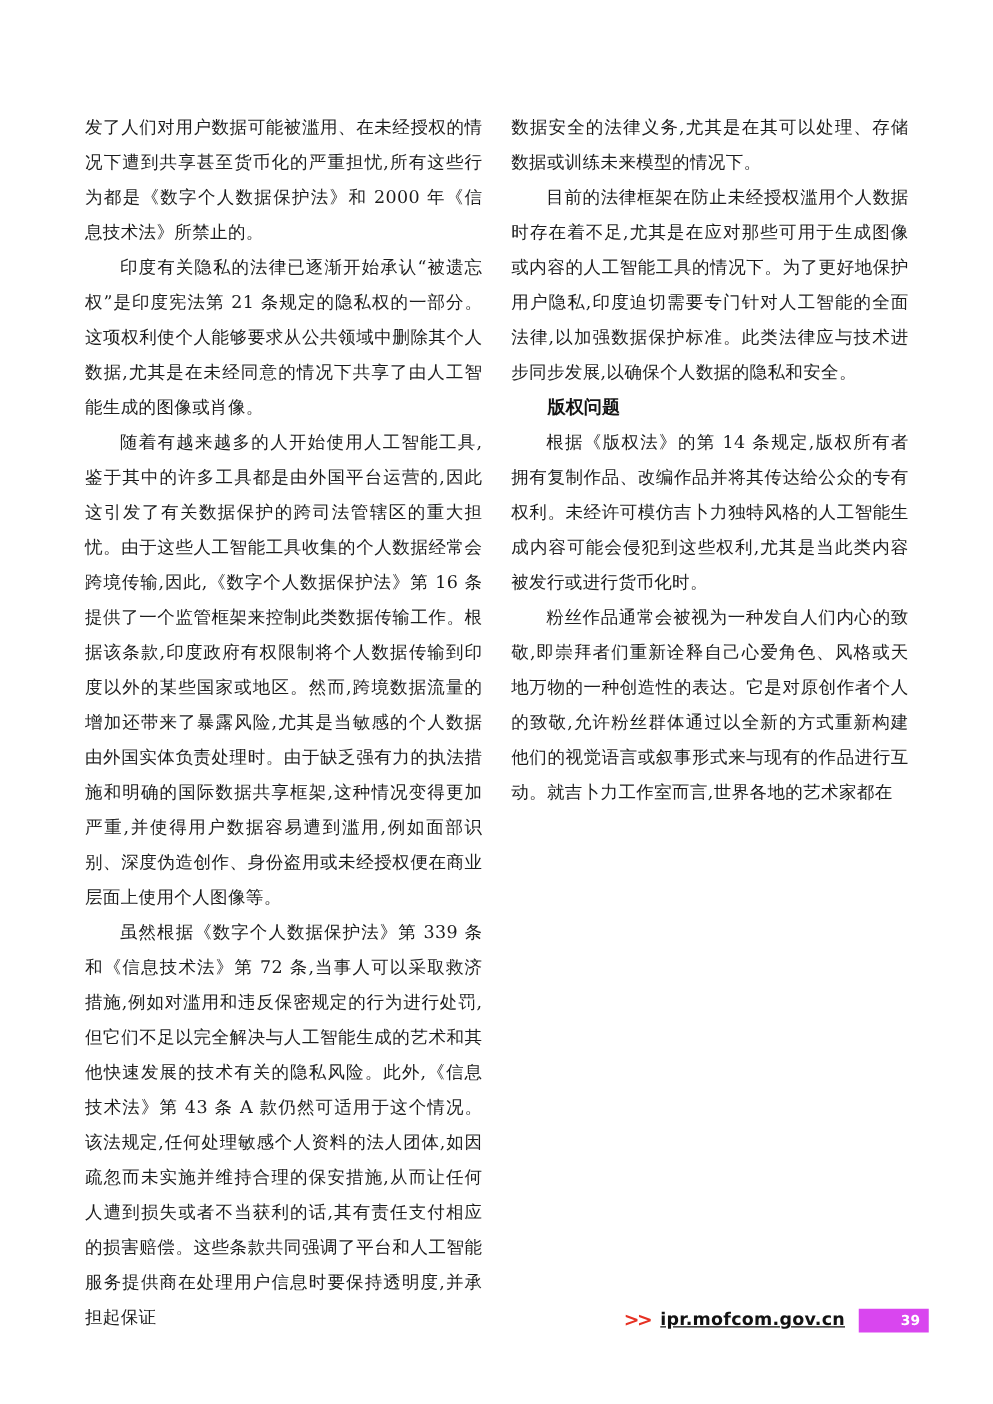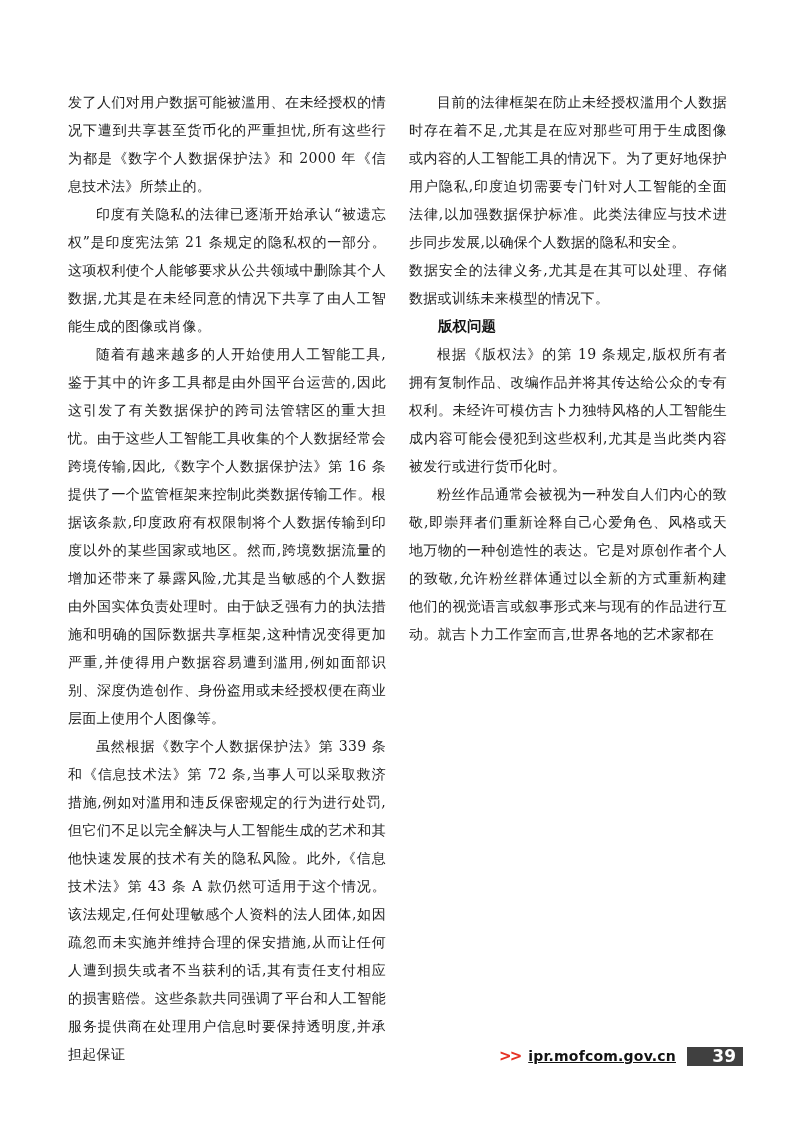--- a/index.html
+++ b/index.html
@@ -69,51 +69,51 @@
   .site {
     font-size: 14px;
     font-weight: bold;
     color: #121212;
     letter-spacing: 0.2px;
     text-decoration: underline;
   }
   .pagenum-box {
     width: 56px;
     height: 19px;
-    background: #404040;
+    background: #d946ef;
     color: #ffffff;
     display: flex;
     align-items: center;
     justify-content: flex-end;
     padding-right: 7px;
     box-sizing: border-box;
     margin-left: 11px;
-    font-size: 17px;
+    font-size: 11px;
     font-weight: bold;
   }
 </style>
 </head>
 <body>
 
 <div class="page">
 
   <div class="columns">
 
     <div class="column">
       <p class="para">发了人们对用户数据可能被滥用、在未经授权的情况下遭到共享甚至货币化的严重担忧,所有这些行为都是《数字个人数据保护法》和 2000 年《信息技术法》所禁止的。</p>
       <p class="para indent">印度有关隐私的法律已逐渐开始承认“被遗忘权”是印度宪法第 21 条规定的隐私权的一部分。这项权利使个人能够要求从公共领域中删除其个人数据,尤其是在未经同意的情况下共享了由人工智能生成的图像或肖像。</p>
       <p class="para indent">随着有越来越多的人开始使用人工智能工具,鉴于其中的许多工具都是由外国平台运营的,因此这引发了有关数据保护的跨司法管辖区的重大担忧。由于这些人工智能工具收集的个人数据经常会跨境传输,因此,《数字个人数据保护法》第 16 条提供了一个监管框架来控制此类数据传输工作。根据该条款,印度政府有权限制将个人数据传输到印度以外的某些国家或地区。然而,跨境数据流量的增加还带来了暴露风险,尤其是当敏感的个人数据由外国实体负责处理时。由于缺乏强有力的执法措施和明确的国际数据共享框架,这种情况变得更加严重,并使得用户数据容易遭到滥用,例如面部识别、深度伪造创作、身份盗用或未经授权便在商业层面上使用个人图像等。</p>
       <p class="para indent">虽然根据《数字个人数据保护法》第 339 条和《信息技术法》第 72 条,当事人可以采取救济措施,例如对滥用和违反保密规定的行为进行处罚,但它们不足以完全解决与人工智能生成的艺术和其他快速发展的技术有关的隐私风险。此外,《信息技术法》第 43 条 A 款仍然可适用于这个情况。该法规定,任何处理敏感个人资料的法人团体,如因疏忽而未实施并维持合理的保安措施,从而让任何人遭到损失或者不当获利的话,其有责任支付相应的损害赔偿。这些条款共同强调了平台和人工智能服务提供商在处理用户信息时要保持透明度,并承担起保证</p>
     </div>
 
     <div class="column">
+      <p class="para">数据安全的法律义务,尤其是在其可以处理、存储数据或训练未来模型的情况下。</p>
       <p class="para indent">目前的法律框架在防止未经授权滥用个人数据时存在着不足,尤其是在应对那些可用于生成图像或内容的人工智能工具的情况下。为了更好地保护用户隐私,印度迫切需要专门针对人工智能的全面法律,以加强数据保护标准。此类法律应与技术进步同步发展,以确保个人数据的隐私和安全。</p>
-      <p class="para">数据安全的法律义务,尤其是在其可以处理、存储数据或训练未来模型的情况下。</p>
       <h3 class="heading">版权问题</h3>
-      <p class="para indent">根据《版权法》的第 19 条规定,版权所有者拥有复制作品、改编作品并将其传达给公众的专有权利。未经许可模仿吉卜力独特风格的人工智能生成内容可能会侵犯到这些权利,尤其是当此类内容被发行或进行货币化时。</p>
+      <p class="para indent">根据《版权法》的第 14 条规定,版权所有者拥有复制作品、改编作品并将其传达给公众的专有权利。未经许可模仿吉卜力独特风格的人工智能生成内容可能会侵犯到这些权利,尤其是当此类内容被发行或进行货币化时。</p>
       <p class="para indent">粉丝作品通常会被视为一种发自人们内心的致敬,即崇拜者们重新诠释自己心爱角色、风格或天地万物的一种创造性的表达。它是对原创作者个人的致敬,允许粉丝群体通过以全新的方式重新构建他们的视觉语言或叙事形式来与现有的作品进行互动。就吉卜力工作室而言,世界各地的艺术家都在</p>
     </div>
 
   </div>
 
   <div class="footer">
     <span class="chevrons">&gt;&gt;</span>
     <span class="site">ipr.mofcom.gov.cn</span>
     <span class="pagenum-box">
       <span>39</span>

